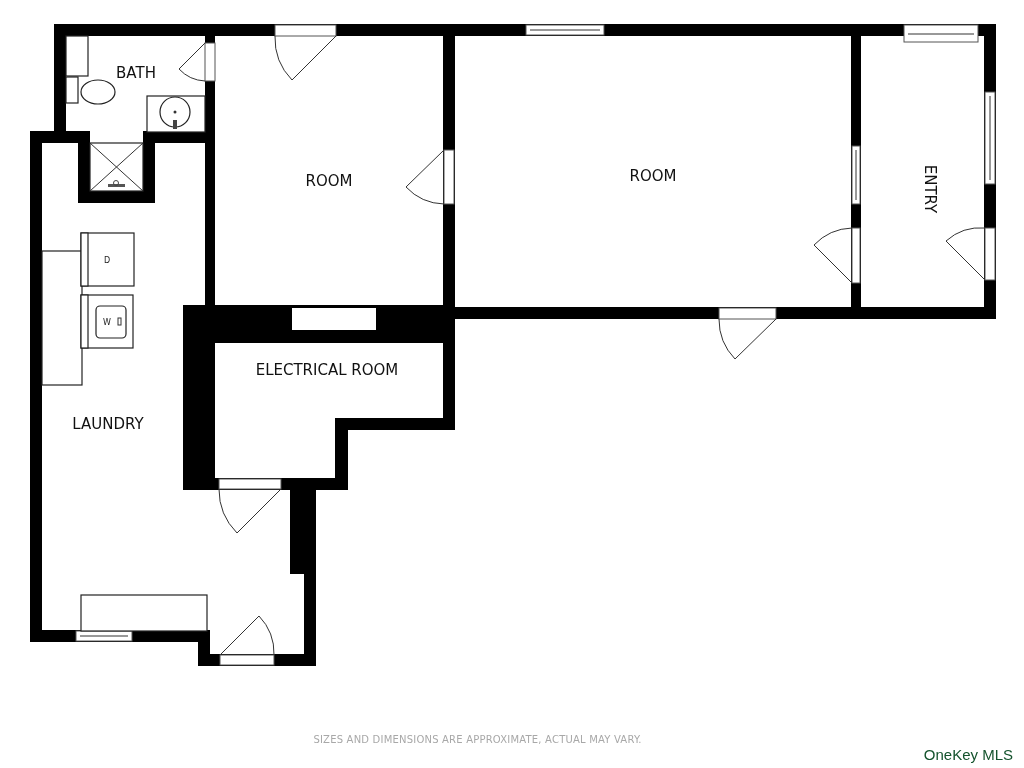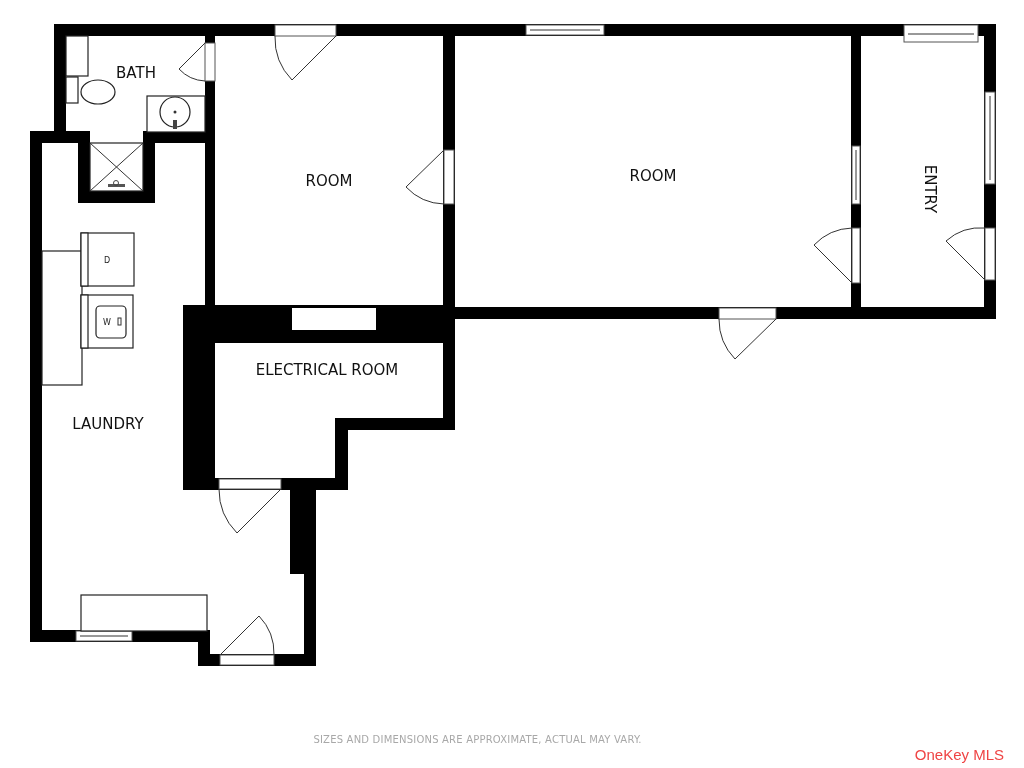--- a/index.html
+++ b/index.html
@@ -5,21 +5,21 @@
   html, body { margin:0; padding:0; background:#ffffff; }
   body { width:1024px; height:768px; position:relative; overflow:hidden; font-family:"Liberation Sans", sans-serif; }
   #plan { position:absolute; left:0; top:0; }
   .wall { fill:#000; }
   .win { fill:#fff; stroke:#555; stroke-width:1; }
   .thin { fill:none; stroke:#333; stroke-width:1; }
   .fx { fill:#fff; stroke:#222; stroke-width:1.2; }
   .lbl { font-family:"DejaVu Sans", sans-serif; font-size:15px; fill:#111; }
   .smalllbl { font-family:"DejaVu Sans", sans-serif; font-size:8px; fill:#222; }
   .disclaimer { position:absolute; left:0; width:955px; top:734px; text-align:center; font-family:"DejaVu Sans", sans-serif; font-size:10px; color:#a8a8a8; letter-spacing:0.2px; }
-  .watermark { position:absolute; right:20px; top:746px; font-family:"Liberation Sans", sans-serif; font-size:15px; color:#ef4444; }
+  .watermark { position:absolute; right:11px; top:746px; font-family:"Liberation Sans", sans-serif; font-size:15px; color:#14532d; }
 </style>
 </head>
 <body>
 
 <svg id="plan" width="1024" height="768" viewBox="0 0 1024 768" xmlns="http://www.w3.org/2000/svg">
 
   <g>
 
     <rect class="wall" x="54" y="24" width="942" height="12"></rect>
 

